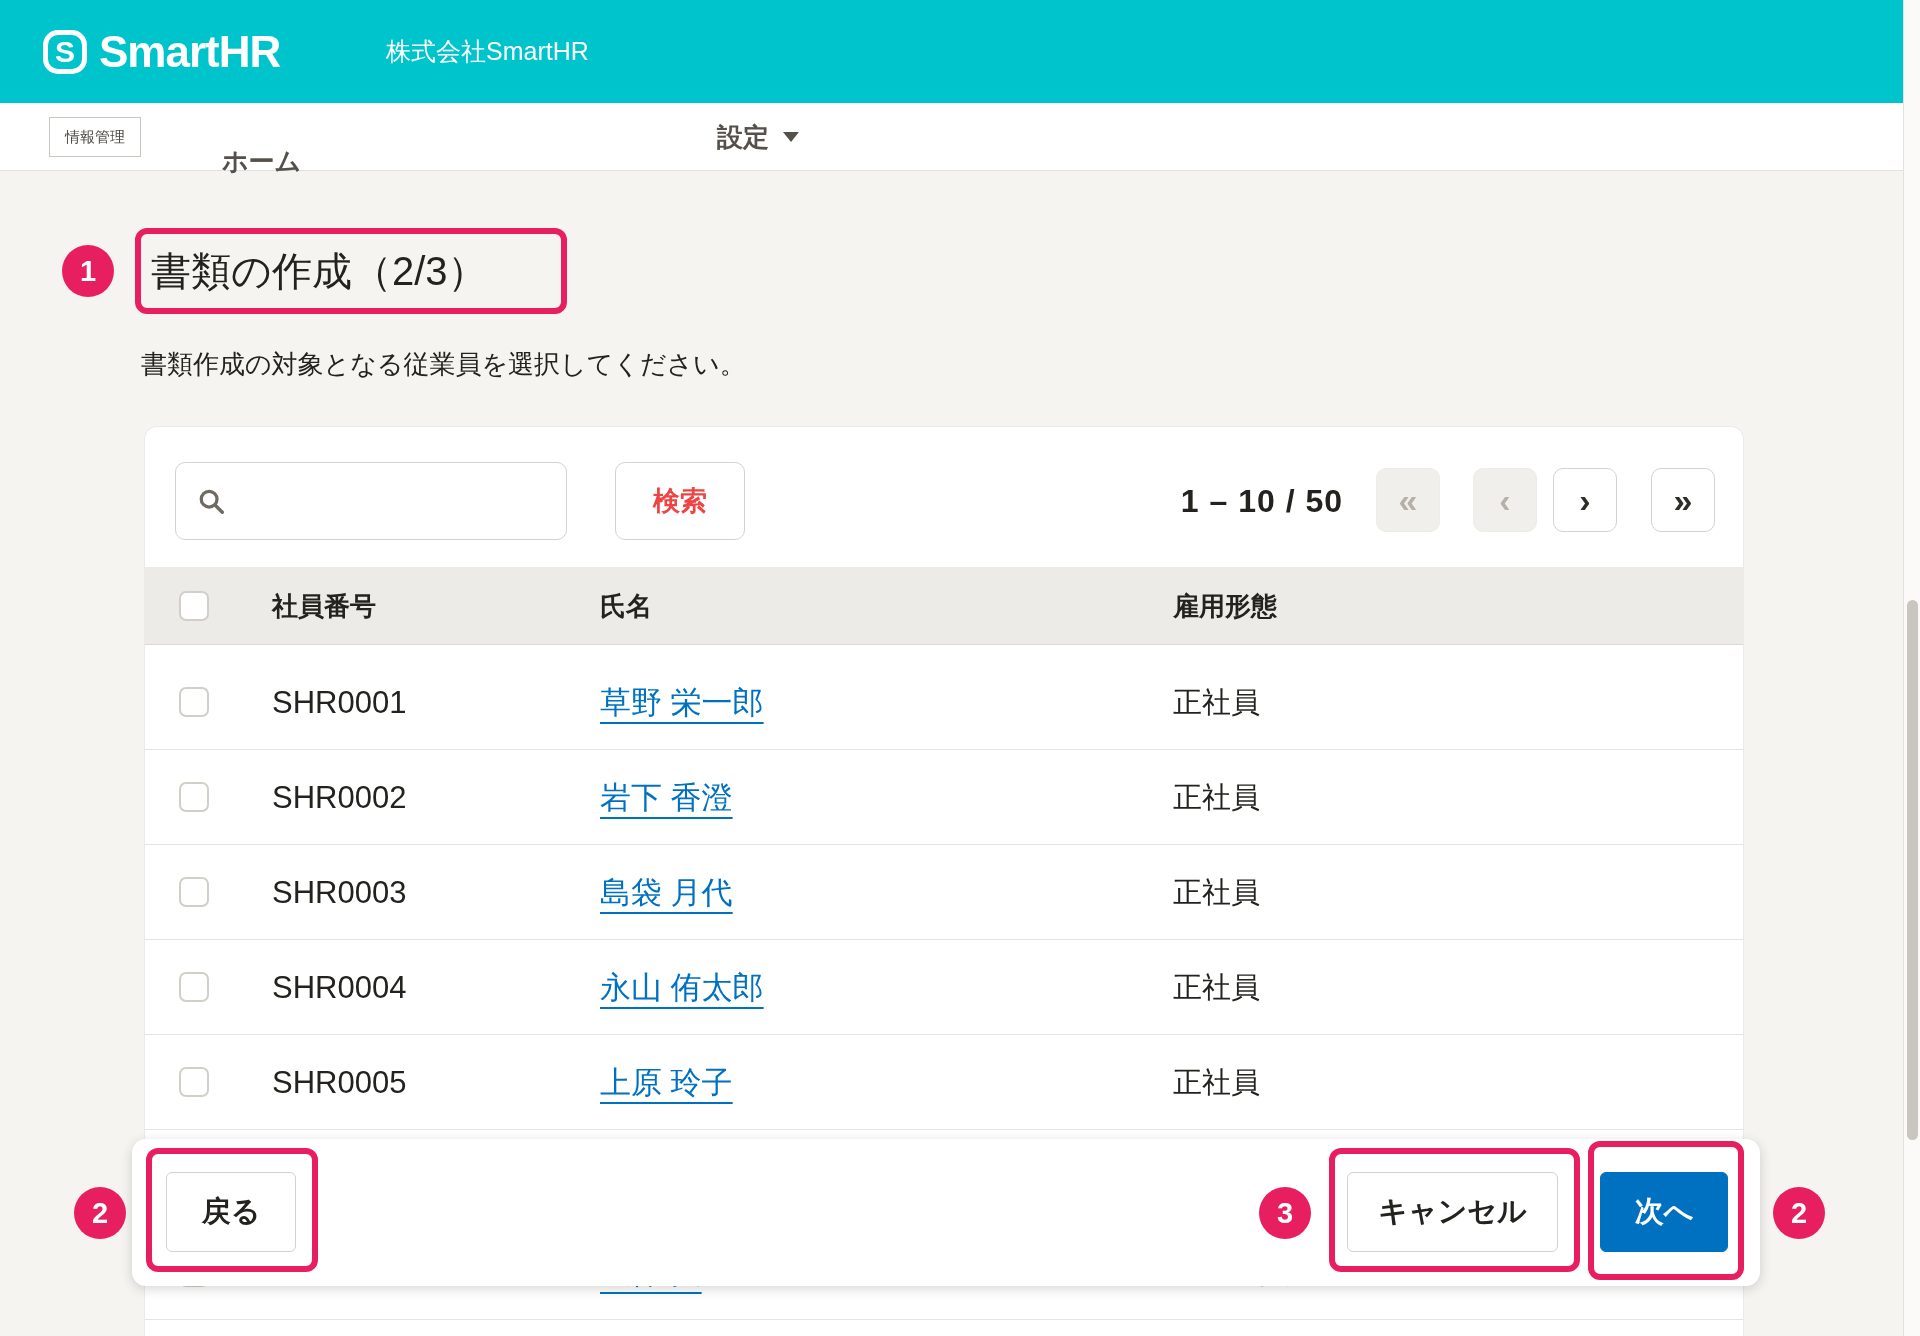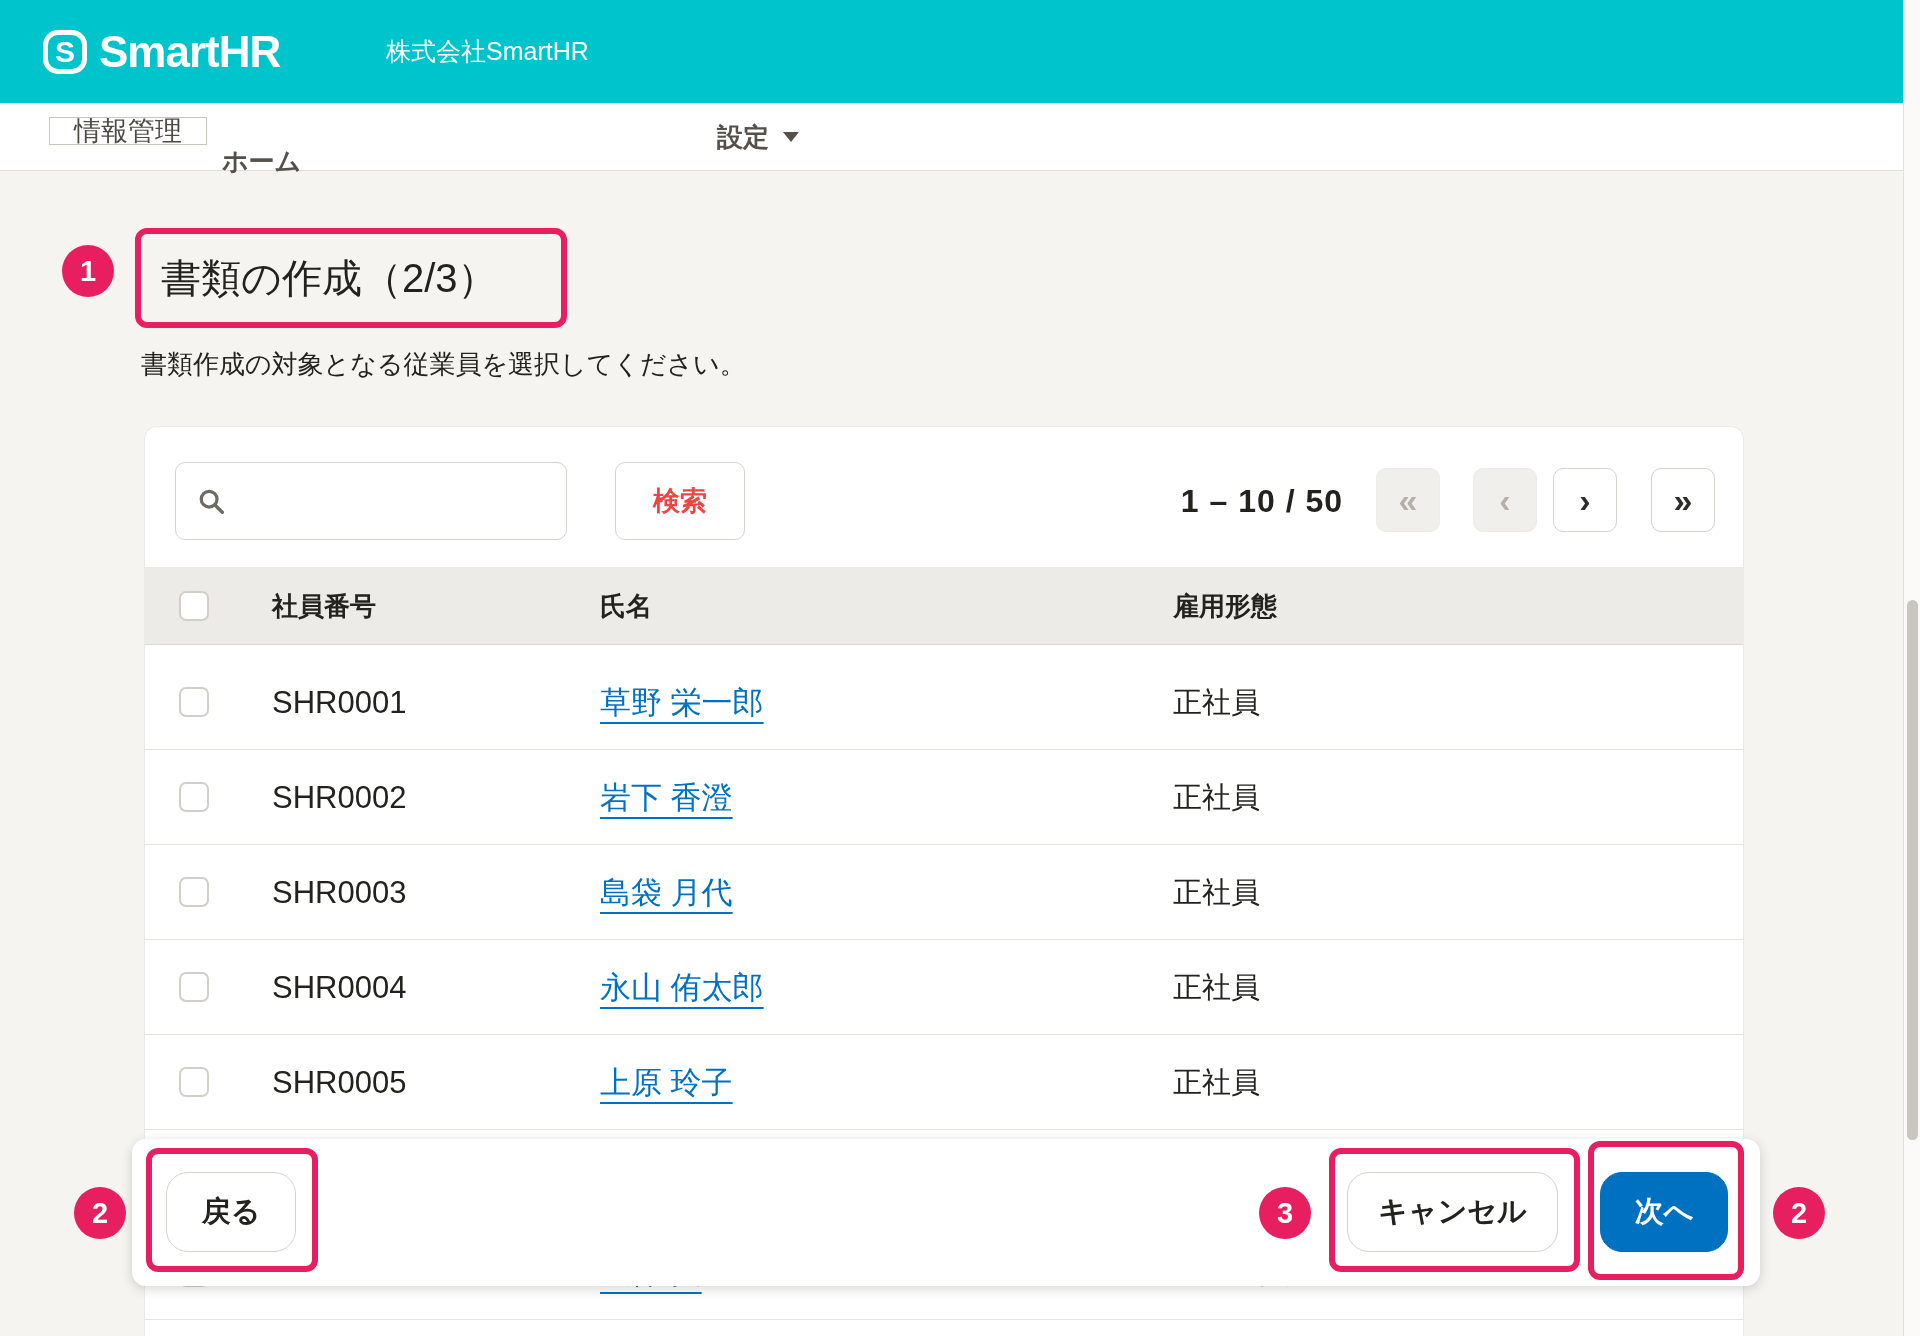--- a/index.html
+++ b/index.html
@@ -9,31 +9,31 @@
   
   .top-header{position:absolute;left:0;top:0;width:1903px;height:103px;background:#00c4cc;}
   .logo-wrap{position:absolute;left:43px;top:0;height:103px;display:flex;align-items:center;cursor:pointer;}
   .logo-mark{width:44px;height:44px;border:5px solid #fff;border-radius:15px;display:flex;align-items:center;justify-content:center;
              color:#fff;font-size:30px;font-weight:800;box-sizing:border-box;}
   .logo-text{margin-left:12px;color:#fff;font-size:44px;font-weight:800;letter-spacing:-1px;}
   .company-name{position:absolute;left:386px;top:0;height:103px;display:flex;align-items:center;color:#fff;font-size:25px;}
 
   
   .global-nav{position:absolute;left:0;top:103px;width:1903px;height:68px;background:#fff;border-bottom:1px solid #e3e1dd;box-sizing:border-box;}
-  .app-chip{position:absolute;left:49px;top:14px;height:28px;padding:0 24px;border:1px solid #c9c5bf;box-sizing:border-box;
-            display:flex;align-items:center;font-size:27px;color:#4e4b45;background:#fff;cursor:pointer;}
+  .app-chip{position:absolute;left:49px;top:14px;height:40px;padding:0 15px;border:1px solid #c9c5bf;box-sizing:border-box;
+            display:flex;align-items:center;font-size:15px;color:#4e4b45;background:#fff;cursor:pointer;}
   .nav-item{position:absolute;top:0;height:68px;display:flex;align-items:center;font-size:26px;font-weight:700;color:#55514a;cursor:pointer;}
   .nav-home{left:222px;margin-top:24px;}
   .nav-bg{left:367px;}
   .nav-settings{left:717px;}
   .caret-down{display:inline-block;width:0;height:0;margin-left:14px;border-left:8px solid transparent;border-right:8px solid transparent;border-top:10px solid #55514a;}
 
   
-  .title-box{position:absolute;left:135px;top:228px;width:432px;height:100px;border:6px solid #e71e60;border-radius:12px;box-sizing:border-box;
-             display:flex;align-items:center;padding-left:20px;}
+  .title-box{position:absolute;left:135px;top:228px;width:432px;height:86px;border:6px solid #e71e60;border-radius:12px;box-sizing:border-box;
+             display:flex;align-items:center;padding-left:10px;}
   .page-title{font-size:40px;color:#23221e;white-space:nowrap;}
   .page-desc{position:absolute;left:141px;top:347px;font-size:26px;color:#23221e;}
 
   
   .ann-badge{position:absolute;width:52px;height:52px;border-radius:50%;background:#e71e60;color:#fff;font-size:29px;font-weight:700;
              display:flex;align-items:center;justify-content:center;z-index:9;}
   .ann-box{position:absolute;border:6px solid #e71e60;border-radius:12px;box-sizing:border-box;z-index:8;pointer-events:none;}
 
   
   .card{position:absolute;left:145px;top:427px;width:1598px;height:909px;background:#fff;border-radius:12px 12px 0 0;
@@ -64,21 +64,21 @@
   .trow .checkbox{position:absolute;left:34px;top:32px;}
   .cell{position:absolute;top:0;height:95px;display:flex;align-items:center;font-size:31px;color:#23221e;}
   .cell.id{left:127px;}
   .cell.name{left:455px;}
   .cell.type{left:1028px;font-size:29px;}
   .emp-link{color:#0071c1;text-decoration:underline;text-decoration-thickness:2px;text-underline-offset:9px;cursor:pointer;}
 
   
   .action-bar{position:absolute;left:132px;top:1139px;width:1628px;height:147px;background:#fff;border-radius:14px;
               box-shadow:0 3px 12px rgba(35,34,30,0.18);z-index:5;}
-  .bar-btn{position:absolute;top:33px;height:80px;border-radius:22px;box-sizing:border-box;display:flex;align-items:center;justify-content:center;
+  .bar-btn{position:absolute;top:33px;height:80px;border-radius:6px;box-sizing:border-box;display:flex;align-items:center;justify-content:center;
            font-size:29px;font-weight:700;cursor:pointer;}
   .btn-secondary{background:#fff;border:1px solid #d5d2cd;color:#23221e;}
   .btn-primary{background:#0071c1;border:1px solid #0071c1;color:#fff;}
   .back-btn{left:34px;width:130px;}
   .cancel-btn{left:1215px;width:211px;}
   .next-btn{left:1468px;width:128px;}
 
   
   .scrollbar-track{position:absolute;left:1903px;top:0;width:17px;height:1336px;background:#fbfaf9;border-left:1px solid #e3e1dd;box-sizing:border-box;}
   .scrollbar-thumb{position:absolute;left:3px;top:600px;width:11px;height:540px;background:#c9c6c0;border-radius:6px;cursor:grab;}

